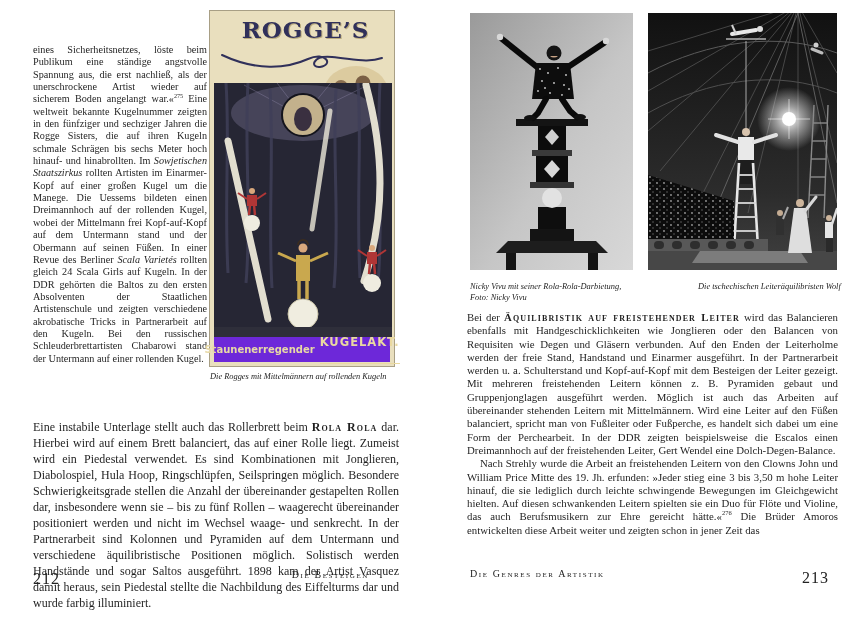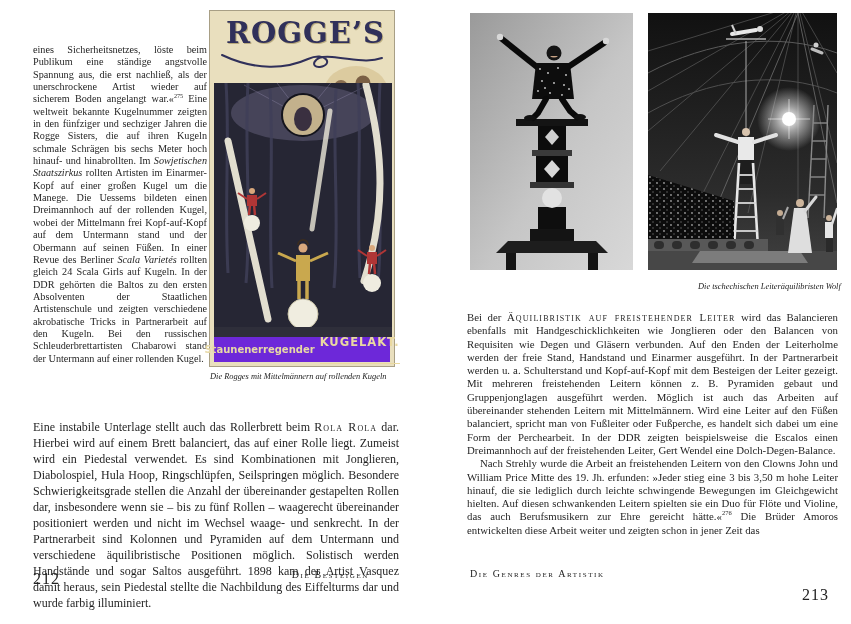--- a/index.html
+++ b/index.html
@@ -8,33 +8,33 @@
   .abs{position:absolute;}
 
   
   .bodytext{text-align:justify;hyphens:auto;-webkit-hyphens:auto;}
   .col-text{left:33px;top:44px;width:174px;height:374px;font-size:10.2px;line-height:12.35px;overflow:hidden;}
   .full-text{left:33px;top:419px;width:366px;font-size:12px;line-height:16px;}
   .right-text{left:467px;top:311px;width:371px;font-size:10.8px;line-height:13.3px;}
   .right-text p{margin:0;}
   .right-text p.indent{text-indent:13px;}
   .rich .s-i{font-style:italic;}
-  .rich .s-sc{font-variant:small-caps;font-weight:normal;letter-spacing:1.1px;}
+  .rich .s-sc{font-variant:small-caps;font-weight:bold;letter-spacing:1.1px;}
   .rich sup{font-size:0.6em;vertical-align:super;line-height:0;}
 
   
   .caption{font-style:italic;font-size:8.4px;line-height:10.6px;color:#222;}
   .runner{font-variant:small-caps;letter-spacing:1.6px;font-size:10px;color:#222;}
   .pagenum{font-size:16px;letter-spacing:1px;color:#222;}
 
   
   .poster{left:209px;top:10px;width:186px;height:357px;background:#e9dfbe;
           border:1px solid #a89f85;box-sizing:border-box;}
   .poster-title{position:absolute;left:7px;right:0;top:5px;text-align:center;
-          font-family:"DejaVu Serif",serif;font-weight:bold;font-size:29px;color:#30305a;
+          font-family:"DejaVu Serif",serif;font-weight:bold;font-size:23px;color:#30305a;
           letter-spacing:1px;text-shadow:1px 1px 0 #b9ab7e;}
   .poster-flourish{position:absolute;left:6px;top:38px;}
   .poster-portraits{position:absolute;right:5px;top:54px;}
   .poster-stage{position:absolute;left:4px;top:72px;}
   .poster-banner{position:absolute;left:4px;right:4px;bottom:4px;height:25px;background:#6d28d9;
           display:flex;align-items:center;justify-content:center;gap:5px;white-space:nowrap;}
   .banner-a{font-family:"DejaVu Sans",sans-serif;font-weight:bold;font-size:10px;color:#e7d9a6;}
   .banner-b{font-family:"DejaVu Sans",sans-serif;font-weight:bold;font-size:11.5px;color:#ead9a0;
           letter-spacing:1px;border-bottom:1px solid #ead9a0;padding-bottom:14px;}
 
@@ -182,20 +182,24 @@
             <circle cx="99" cy="76" r="0.9"></circle>
             <circle cx="75" cy="75" r="0.9"></circle>
         </g>
         <path d="M76,86 L68,100 L63,105" fill="none" stroke="#0a0a0a" stroke-width="6" stroke-linecap="round"></path>
         <path d="M92,86 L100,98 L107,104" fill="none" stroke="#0a0a0a" stroke-width="6" stroke-linecap="round"></path>
         <ellipse cx="60" cy="105" rx="6" ry="3" fill="#111"></ellipse>
         <ellipse cx="110" cy="104" rx="6" ry="3" fill="#111"></ellipse>
       </g>
     </svg>
   </div>
+  <div class="abs caption" style="left:470px;top:282px;width:172px;">
+    <div>Nicky Vivu mit seiner Rola-Rola-Darbietung,</div>
+    <div>Foto: Nicky Vivu</div>
+  </div>
 
   <div class="abs photo" style="left:648px;top:13px;width:189px;height:257px;">
     <svg width="189" height="257" viewBox="0 0 189 257">
       <defs>
         <linearGradient id="bg2" x1="0" y1="0" x2="0" y2="1">
           <stop offset="0" stop-color="#111111"></stop>
             <stop offset="0.7" stop-color="#2c2c2c"></stop>
             <stop offset="1" stop-color="#404040"></stop>
         </linearGradient>
         <radialGradient id="spot" cx="0.5" cy="0.5" r="0.5">
@@ -314,15 +318,15 @@
   <div class="abs caption" style="left:650px;top:282px;width:188px;margin-left:48px;">
     <div>Die tschechischen Leiteräquilibristen Wolf</div>
   </div>
 
   <div class="abs bodytext right-text">
     <p class="rich"><span>Bei der </span><span class="s-sc">Äquilibristik auf freistehender Leiter</span><span> wird das Balancieren ebenfalls mit Handgeschicklichkeiten wie Jonglieren oder den Balancen von Requisiten wie Degen und Gläsern verbunden. Auf den Enden der Leiterholme werden der freie Stand, Handstand und Einarmer ausgeführt. In der Partnerarbeit werden u. a. Schulterstand und Kopf-auf-Kopf mit dem Besteigen der Leiter gezeigt. Mit mehreren freistehenden Leitern können z. B. Pyramiden gebaut und Gruppenjonglagen ausgeführt werden. Möglich ist auch das Arbeiten auf übereinander stehenden Leitern mit Mittelmännern. Wird eine Leiter auf den Füßen balanciert, spricht man von Fußleiter oder Fußperche, es handelt sich dabei um eine Form der Perchearbeit. In der DDR zeigten beispielsweise die Escalos einen Dreimannhoch auf der freistehenden Leiter, Gert Wendel eine Dolch-Degen-Balance.</span></p>
     <p class="rich indent"><span>Nach Strehly wurde die Arbeit an freistehenden Leitern von den Clowns John und William Price Mitte des 19. Jh. erfunden: »Jeder stieg eine 3 bis 3,50 m hohe Leiter hinauf, die sie lediglich durch leichte schwingende Bewegungen im Gleichgewicht hielten. Auf diesen schwankenden Leitern spielten sie ein Duo für Flöte und Violine, das auch Berufsmusikern zur Ehre gereicht hätte.«</span><sup>276</sup><span> Die Brüder Amoros entwickelten diese Arbeit weiter und zeigten schon in jener Zeit das</span></p>
   </div>
 
   <div class="abs runner" style="left:470px;top:568px;">Die Genres der Artistik</div>
-  <div class="abs pagenum" style="left:802px;top:569px;margin-top:17px;">213</div>
+  <div class="abs pagenum" style="left:802px;top:569px;">213</div>
 
 </div>
 
 </body></html>

